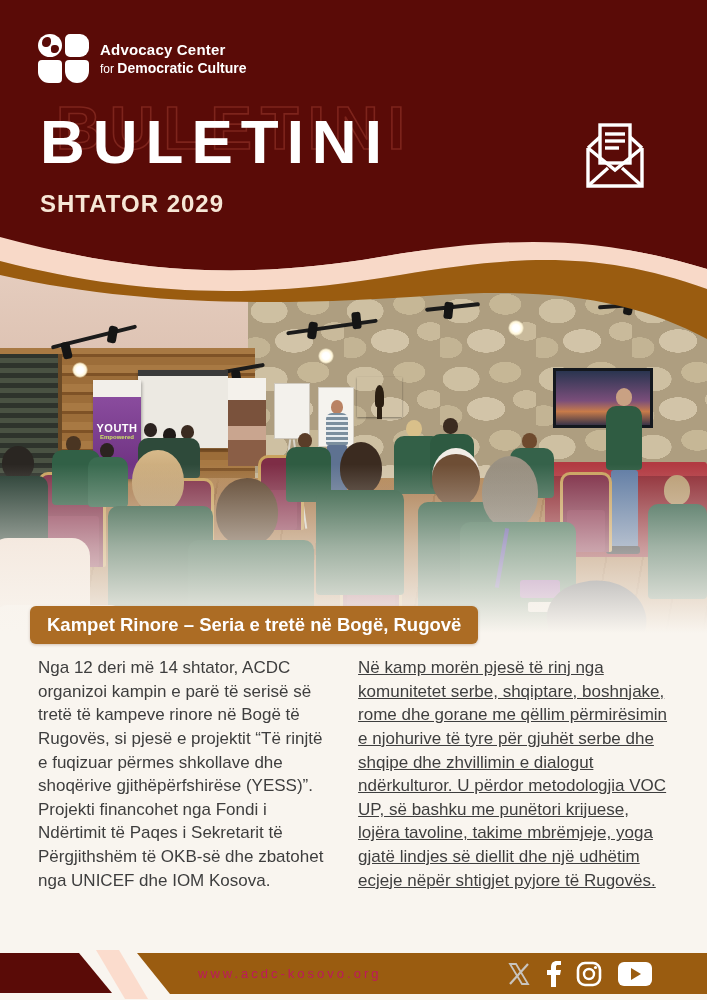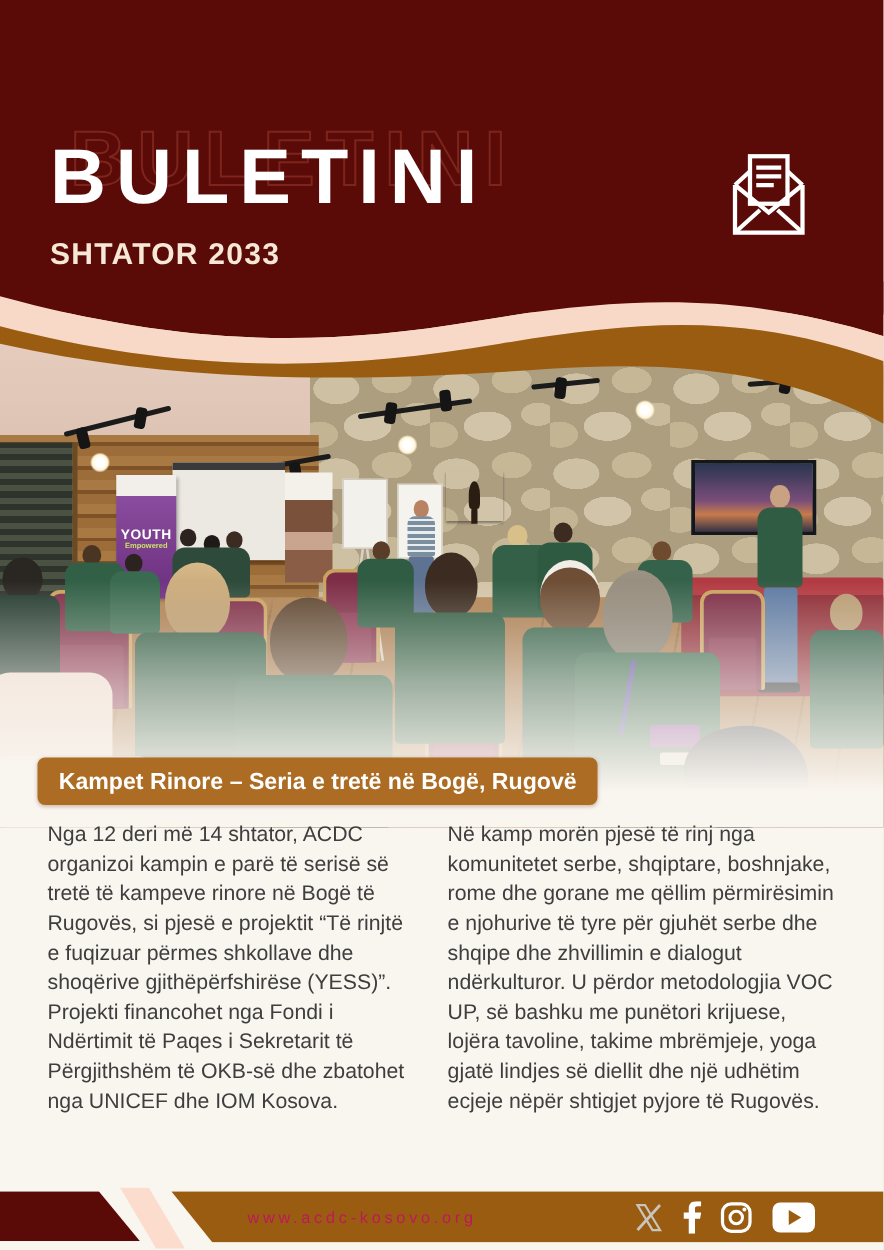--- a/index.html
+++ b/index.html
@@ -100,43 +100,58 @@
 
   
   .badge{position:absolute;left:30px;top:606px;background:#AC6C24;color:#fff;
     font-size:18.5px;font-weight:bold;padding:8px 17px;border-radius:6px;z-index:6;
     box-shadow:0 1px 3px rgba(90,40,0,.25);}
 
   
   .columns{position:absolute;left:38px;top:656px;width:636px;display:flex;gap:28px;z-index:2;}
   .col{font-size:17px;line-height:1.39;color:#3E3E3E;}
   .col-left{width:294px;}
-  .col-right{width:318px;}
+  .col-right{width:318px;text-decoration:underline;}
 
   
   .foot-bar{position:absolute;left:0;top:953px;width:707px;height:41px;background:#9A5C10;
     clip-path:polygon(137px 0,707px 0,707px 41px,170px 41px);}
   .foot-pink{position:absolute;left:0;top:950px;width:707px;height:49px;background:#FBDCCD;
     clip-path:polygon(96px 0,119px 0,148px 100%,125px 100%);}
   .foot-maroon{position:absolute;left:0;top:953px;width:707px;height:40px;background:#5A0B07;
     clip-path:polygon(0 0,79px 0,112px 100%,0 100%);}
   .foot-content{position:absolute;left:198px;right:54px;top:953px;height:41px;
     display:flex;align-items:center;justify-content:space-between;z-index:3;}
   .website{color:#be185d;font-size:13px;font-weight:normal;letter-spacing:3px;}
   .socials{display:flex;align-items:center;gap:15px;}
 </style>
 </head>
 <body>
 
 <div class="page">
 
   <div class="header">
+    <div class="logo">
+      <div class="logo-mark">
+        <div class="tile t1">
+            <div class="blob b1"></div>
+            <div class="blob b2"></div>
+          </div>
+        <div class="tile t2"></div>
+        <div class="tile t3"></div>
+        <div class="tile t4"></div>
+      </div>
+      <div class="logo-text">
+        <div class="logo-line1">Advocacy Center</div>
+        <div class="logo-line2"><span class="thin">for </span><span>Democratic Culture</span></div>
+      </div>
+    </div>
     <div class="title-echo">BULETINI</div>
     <div class="title">BULETINI</div>
-    <div class="subtitle">SHTATOR 2033</div>
+    <div class="subtitle">SHTATOR 2029</div>
     <svg class="envelope" width="64" height="68" viewBox="0 0 64 68" fill="none" stroke="#fff" stroke-width="3.4">
       <rect x="17" y="3" width="30" height="38"></rect>
       <line x1="22" y1="12" x2="42" y2="12"></line>
         <line x1="22" y1="19" x2="42" y2="19"></line>
         <line x1="22" y1="26" x2="36" y2="26"></line>
       <path d="M5,26 L17,15"></path>
         <path d="M59,26 L47,15"></path>
       <path d="M5,26 L5,64 L59,64 L59,26"></path>
       <path d="M5,26 L32,48 L59,26"></path>
       <path d="M5,64 L25,46"></path>

